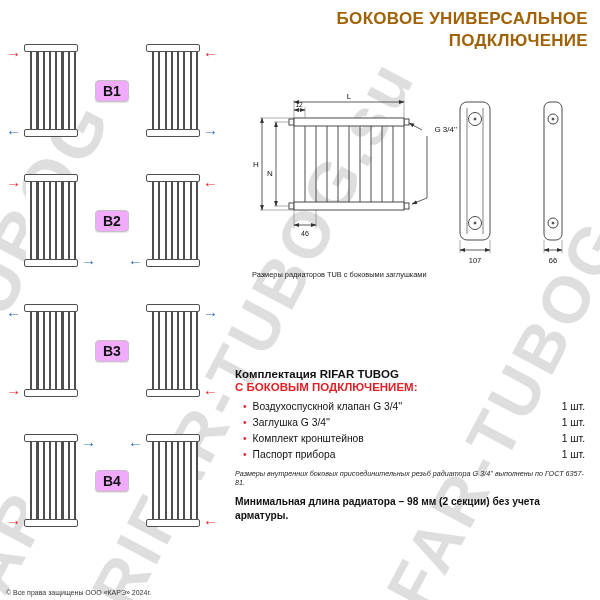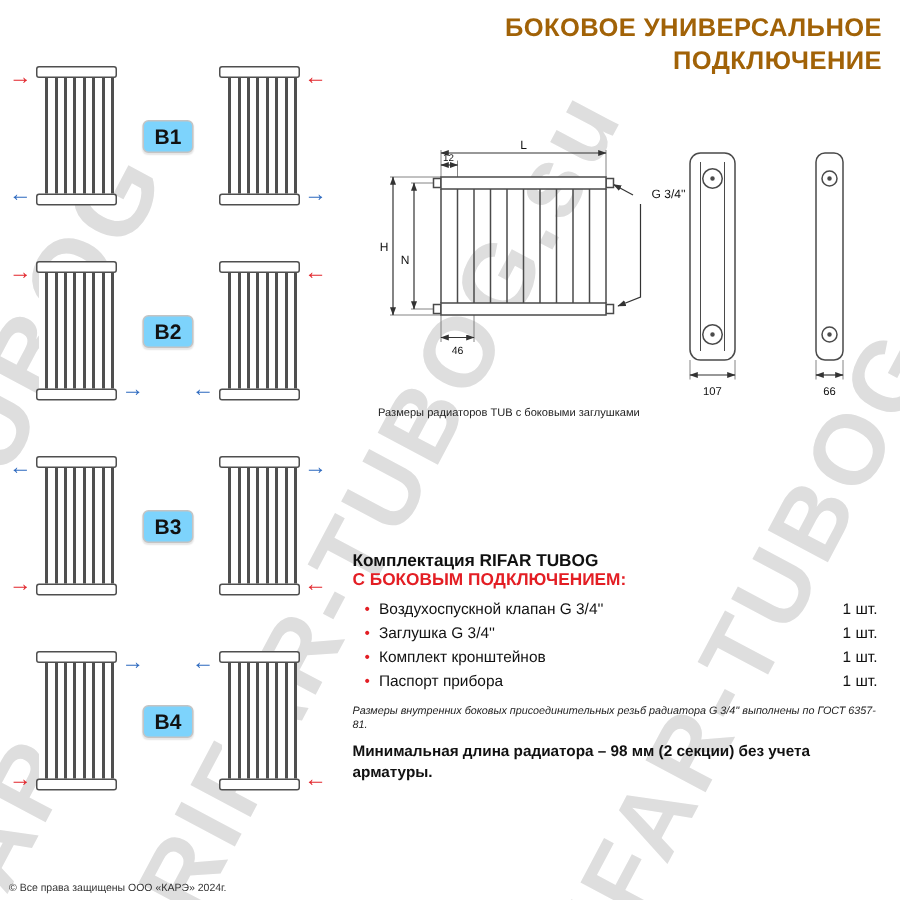--- a/index.html
+++ b/index.html
@@ -15,21 +15,21 @@
   .wm4{left:-70px;top:650px;font-size:66px;}
 
   
   .title,.schemes,.front-svg,.caption,.side-svg,.kit,.copyright{position:absolute;z-index:1;}
 
   .title{top:8px;right:12px;text-align:right;font-weight:bold;font-size:17px;line-height:1.28;color:#a16207;letter-spacing:.3px;}
 
   
   .schemes{left:24px;top:44px;display:flex;flex-direction:column;gap:37px;}
   .scheme-row{display:flex;align-items:center;gap:17px;}
-  .scheme-label{font-weight:bold;font-size:14px;border:1px solid #c4c4c4;border-radius:4px;background:#7dd3fc;
+  .scheme-label{font-weight:bold;font-size:14px;border:1px solid #c4c4c4;border-radius:4px;background:#f0abfc;
                 padding:2px 7px;box-shadow:0 1px 1px rgba(0,0,0,.10);}
   .rad{position:relative;width:54px;height:93px;}
   .rad-body{position:absolute;inset:0;box-sizing:border-box;padding:8px 2px;
             background:repeating-linear-gradient(90deg,#4f4f4f 0 2px,#fff 2px 6.25px);
             background-clip:content-box;}
   .rad-body::before,.rad-body::after{content:"";position:absolute;left:0;right:0;height:6px;background:#fff;
             border:1px solid #4f4f4f;border-radius:2px;}
   .rad-body::before{top:0;}
   .rad-body::after{bottom:0;}
   .arrow{position:absolute;font-size:15px;font-weight:bold;line-height:1;}

